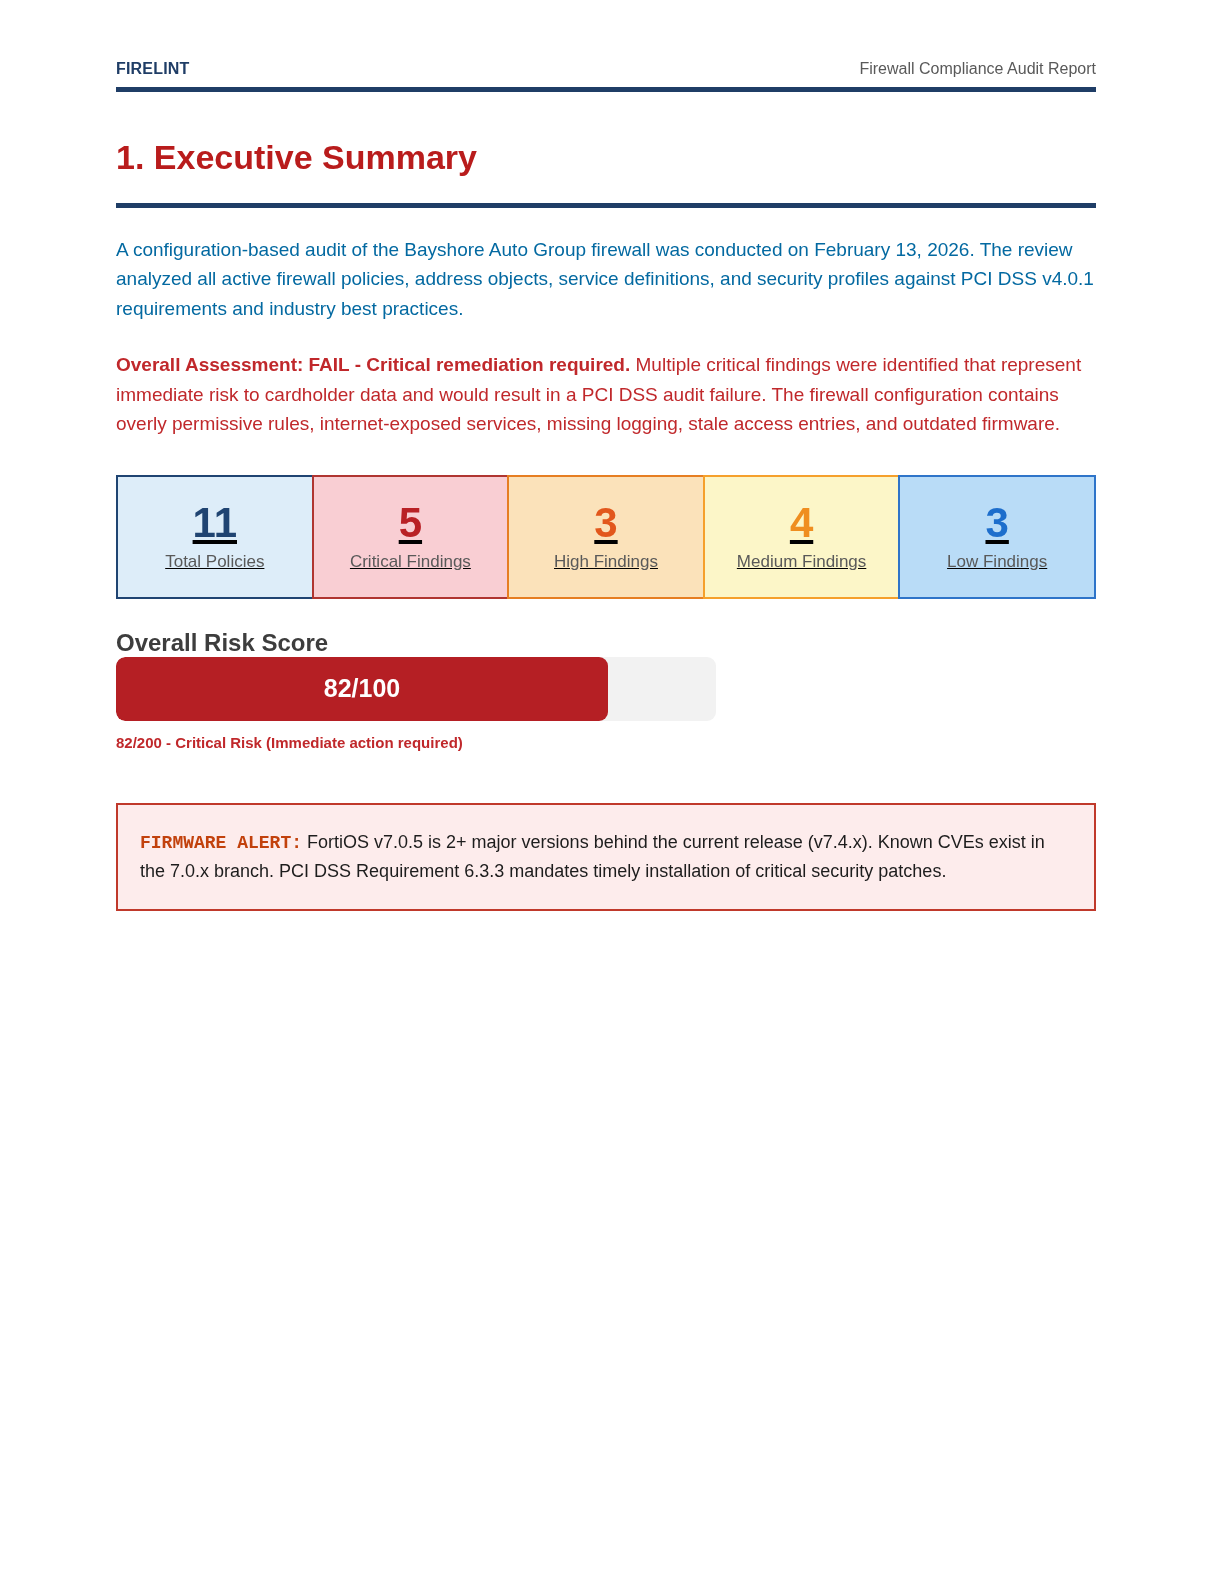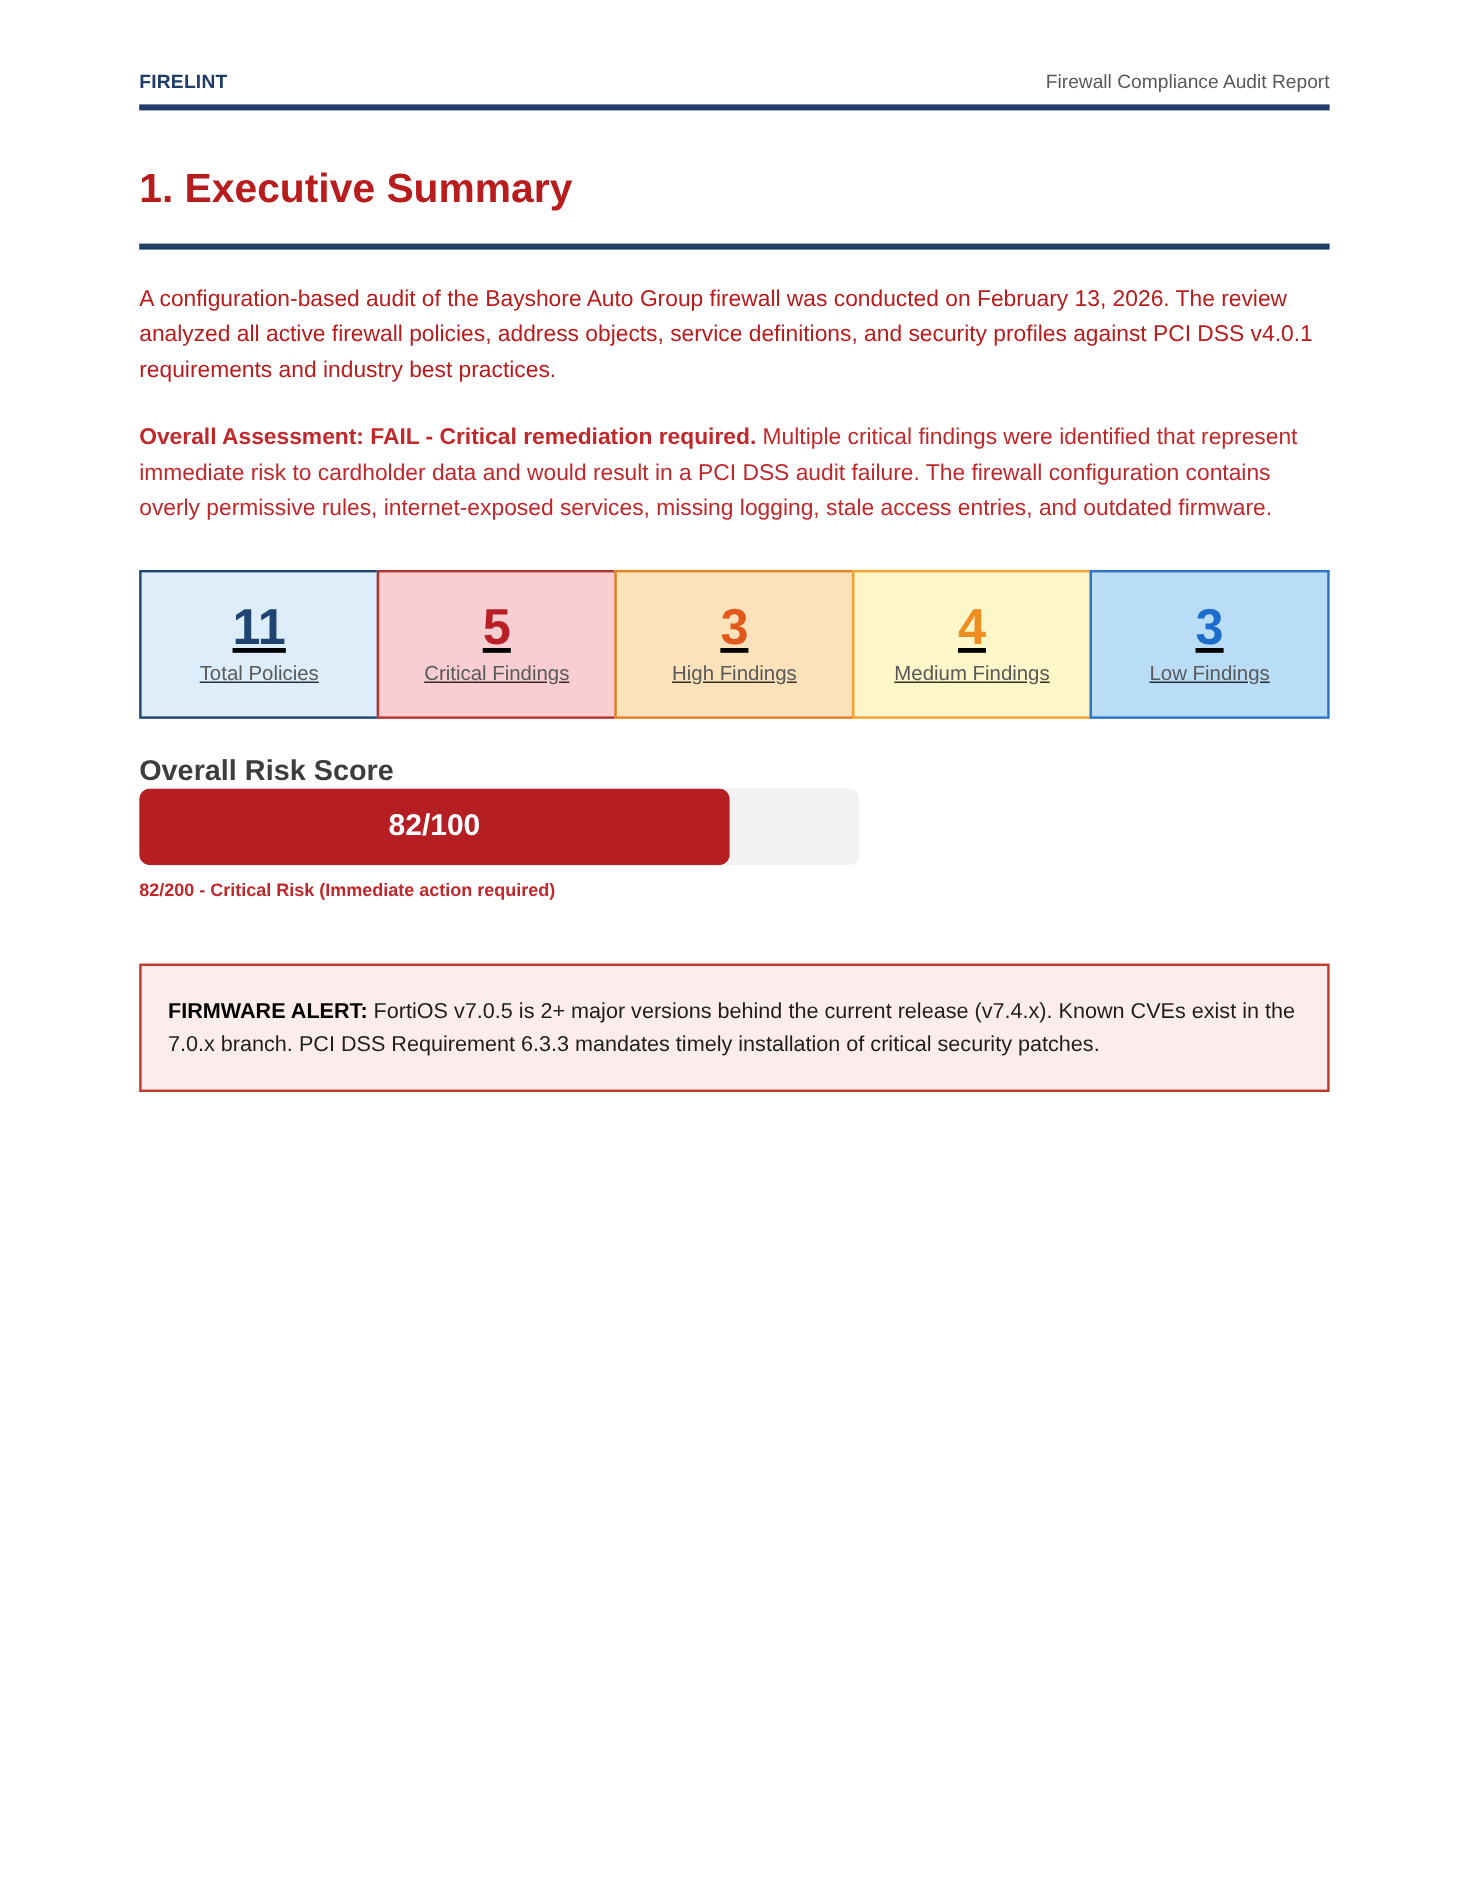--- a/index.html
+++ b/index.html
@@ -10,21 +10,21 @@
     position: relative;
     width: 1224px;
     height: 1584px;
     margin: 0 auto;
     background: #ffffff;
     overflow: hidden;
   }
   .content {
     position: absolute;
     left: 116px;
-    right: 116px;
+    right: 128px;
     top: 0;
   }
 
   
   .hdr {
     display: flex;
     justify-content: space-between;
     align-items: flex-end;
     padding-top: 60px;
     padding-bottom: 9px;
@@ -53,21 +53,21 @@
     height: 5px;
     background: #1f3d66;
     border: none;
   }
 
   
   .para {
     margin-top: 27px;
     font-size: 19px;
     line-height: 1.55;
-    color: #b91c1c;
+    color: #0369a1;
   }
   .para.assessment { color: #c0282b; }
   .para.assessment strong { color: #c0282b; }
 
   
   .stats {
     display: flex;
     margin-top: 36px;
     text-decoration: underline;
   }
@@ -132,21 +132,21 @@
   
   .alert {
     margin-top: 52px;
     border: 2px solid #c0392b;
     background: #fdecec;
     padding: 24px 22px;
     font-size: 18px;
     line-height: 1.55;
     color: #1d1d1d;
   }
-  .alert strong { color: #000000; }
+  .alert strong { color: #c2410c; font-family: Liberation Mono, monospace; }
 
   
   .footer {
     position: absolute;
     top: 1494px;
     left: 116px;
     right: 116px;
     border-top: 1px solid #cccccc;
     padding-top: 12px;
     display: flex;

